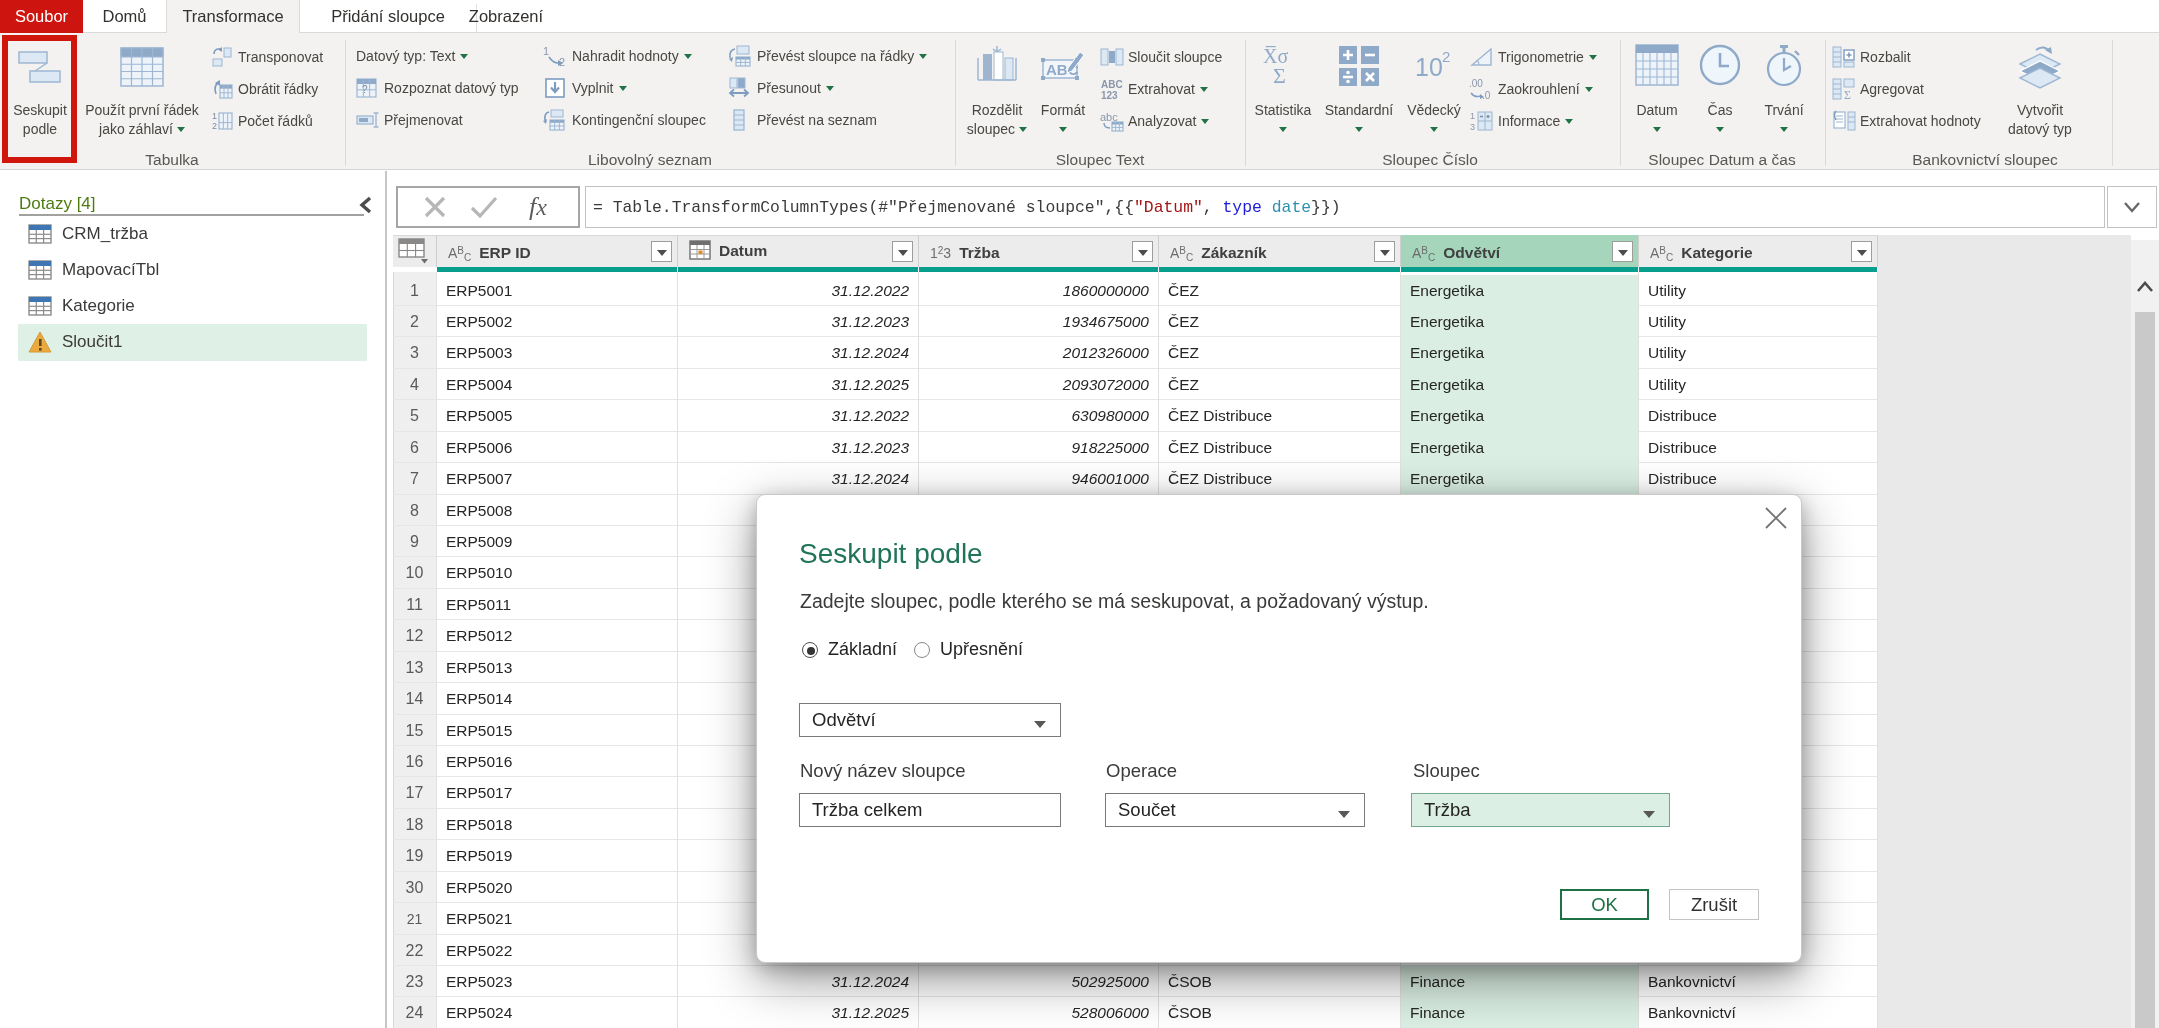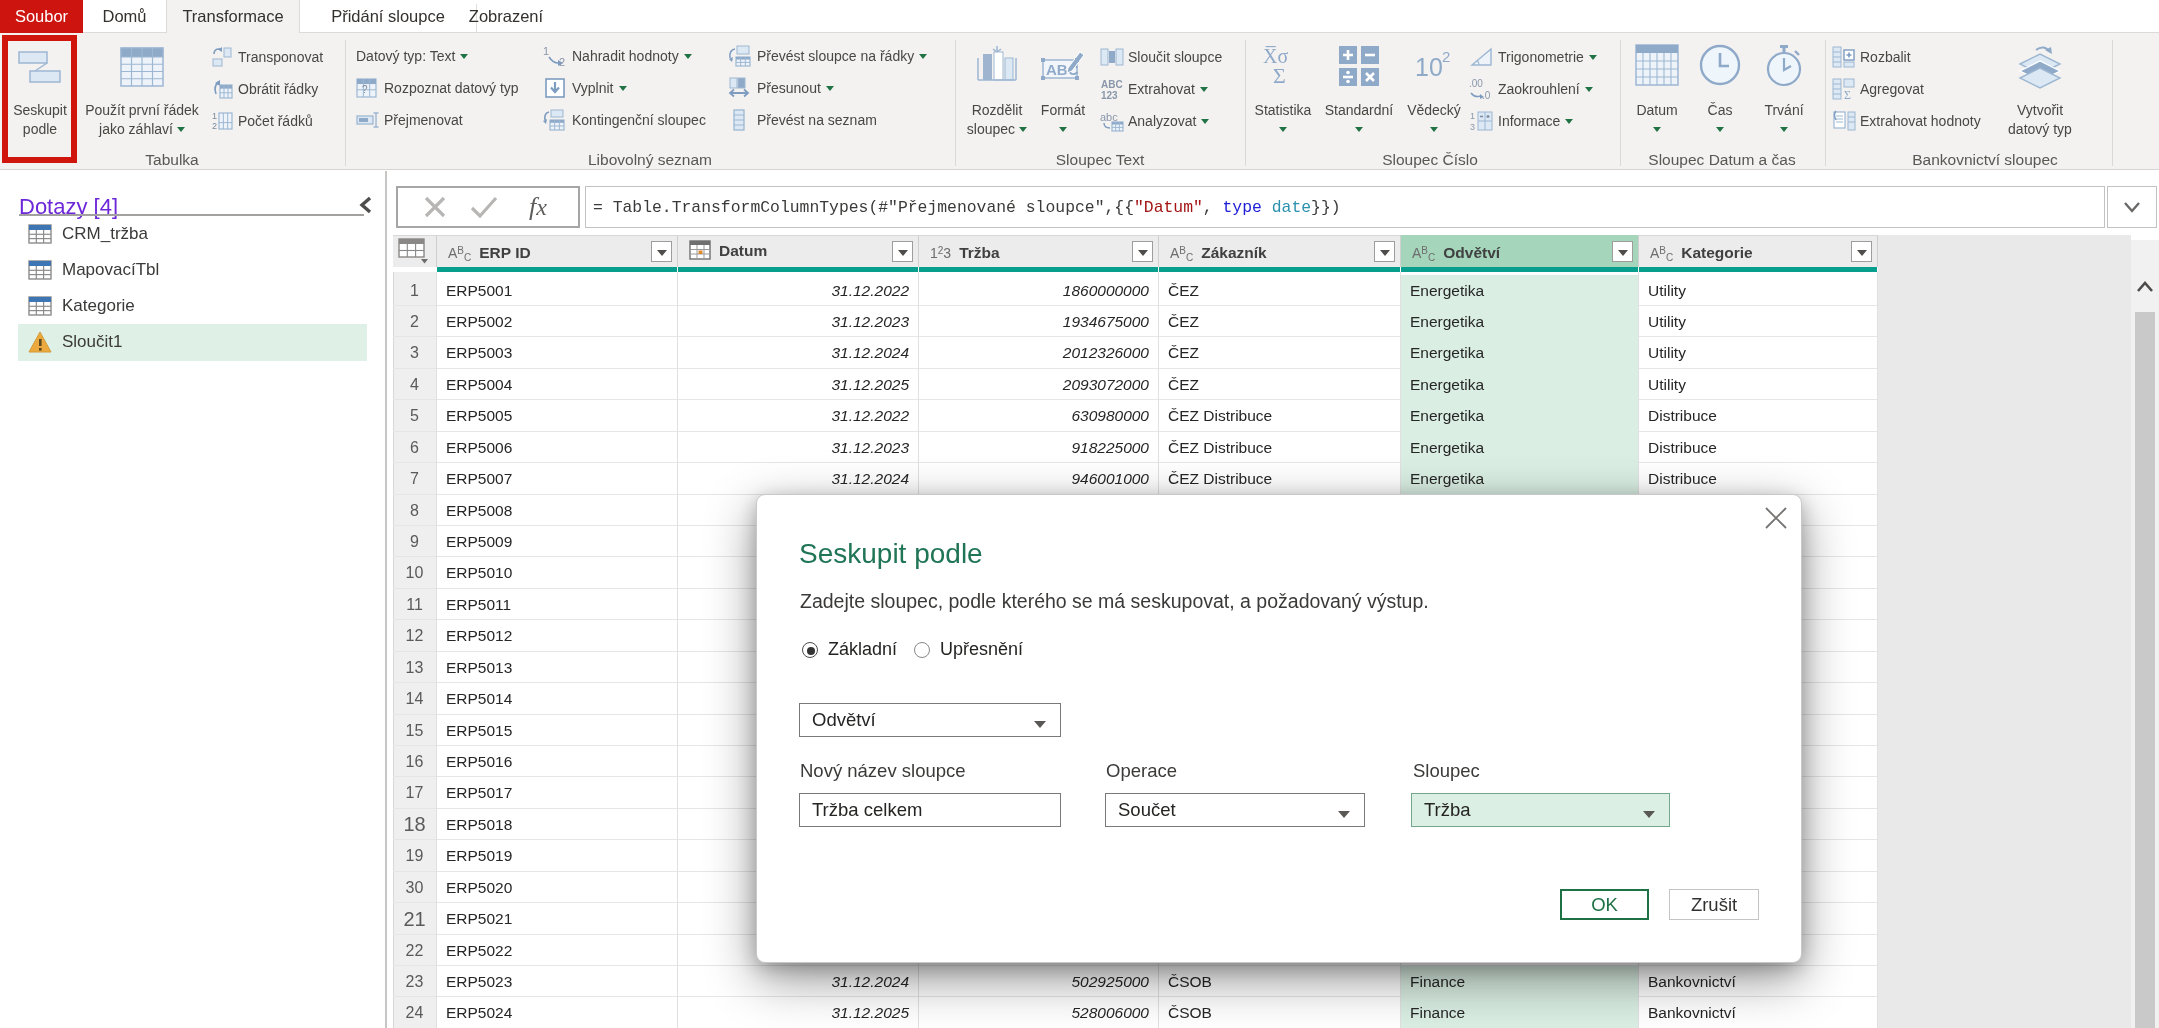--- a/index.html
+++ b/index.html
@@ -280,21 +280,21 @@
 <div style="position:absolute;left:2012px;top:44px;width:56px;height:46px"><svg width="56" height="46" viewBox="0 0 56 46">
       <path d="M8 20 L28 10 L48 20 L28 30 Z" fill="#dce8f4" stroke="#9db7d2" stroke-width="1.4"></path>
       <path d="M8 27 L28 17 L48 27 L28 37 Z" fill="#8fa9c9" stroke="#fff" stroke-width="1.2"></path>
       <path d="M8 34 L28 24 L48 34 L28 44 Z" fill="#dce8f4" stroke="#9db7d2" stroke-width="1.4"></path>
       <path d="M24 6 q8 -6 14 2" stroke="#8fa9c9" stroke-width="2" fill="none"></path>
       <path d="M40 10 l-1 -7 l-6 3 z" fill="#8fa9c9"></path>
     </svg></div>
 <div class="rl" style="position:absolute;left:1950px;top:101px;width:180px;text-align:center;line-height:19px">Vytvořit<br>datový typ</div>
 <div style="position:absolute;left:0;top:171px;width:385px;height:857px;background:#fff"></div>
 <div style="position:absolute;left:385px;top:171px;width:2px;height:857px;background:#c8c6c4"></div>
-<div style="position:absolute;left:19px;top:194px;width:200px;height:22px;font-size:22px;color:#6d28d9">Dotazy [4]</div>
+<div style="position:absolute;left:19px;top:194px;width:200px;height:22px;font-size:17px;color:#4d7c0f">Dotazy [4]</div>
 <div style="position:absolute;left:19px;top:214px;width:345px;height:2px;background:#a3a19f"></div>
 <div style="position:absolute;left:358px;top:196px;width:16px;height:18px"><svg width="16" height="18" viewBox="0 0 16 18">
       <path d="M12 2 L4 9 L12 16" stroke="#4f4d4b" stroke-width="3.4" fill="none"></path>
     </svg></div>
 <div style="position:absolute;left:28px;top:224px;width:24px;height:20px"><svg width="24" height="20" viewBox="0 0 24 20">
       <rect x="1" y="1" width="22" height="18" fill="#fff" stroke="#8c8c8c" stroke-width="1.4"></rect>
       <rect x="1" y="1" width="22" height="5" fill="#3d76b3"></rect>
       <line x1="8.3" y1="6" x2="8.3" y2="19" stroke="#8c8c8c" stroke-width="1.2"></line>
       <line x1="15.6" y1="6" x2="15.6" y2="19" stroke="#8c8c8c" stroke-width="1.2"></line>
       <line x1="1" y1="10.3" x2="23" y2="10.3" stroke="#8c8c8c" stroke-width="1.2"></line>
@@ -483,30 +483,30 @@
 <div style="position:absolute;left:393px;top:745px;width:1484px;height:1px;background:#e6e6e6"></div>
 <div style="position:absolute;left:393px;top:715px;width:43px;height:31px;line-height:31px;text-align:center;font-size:16px;color:#5a5a5a">15</div>
 <div style="position:absolute;left:446px;top:715px;width:220px;height:31px;line-height:31px;font-size:15.5px;color:#262626">ERP5015</div>
 <div style="position:absolute;left:393px;top:776px;width:1484px;height:1px;background:#e6e6e6"></div>
 <div style="position:absolute;left:393px;top:746px;width:43px;height:31px;line-height:31px;text-align:center;font-size:16px;color:#5a5a5a">16</div>
 <div style="position:absolute;left:446px;top:746px;width:220px;height:31px;line-height:31px;font-size:15.5px;color:#262626">ERP5016</div>
 <div style="position:absolute;left:393px;top:808px;width:1484px;height:1px;background:#e6e6e6"></div>
 <div style="position:absolute;left:393px;top:777px;width:43px;height:32px;line-height:32px;text-align:center;font-size:16px;color:#5a5a5a">17</div>
 <div style="position:absolute;left:446px;top:777px;width:220px;height:32px;line-height:32px;font-size:15.5px;color:#262626">ERP5017</div>
 <div style="position:absolute;left:393px;top:839px;width:1484px;height:1px;background:#e6e6e6"></div>
-<div style="position:absolute;left:393px;top:809px;width:43px;height:31px;line-height:31px;text-align:center;font-size:20px;color:#5a5a5a">18</div>
+<div style="position:absolute;left:393px;top:809px;width:43px;height:31px;line-height:31px;text-align:center;font-size:16px;color:#5a5a5a">18</div>
 <div style="position:absolute;left:446px;top:809px;width:220px;height:31px;line-height:31px;font-size:15.5px;color:#262626">ERP5018</div>
 <div style="position:absolute;left:393px;top:871px;width:1484px;height:1px;background:#e6e6e6"></div>
 <div style="position:absolute;left:393px;top:840px;width:43px;height:32px;line-height:32px;text-align:center;font-size:16px;color:#5a5a5a">19</div>
 <div style="position:absolute;left:446px;top:840px;width:220px;height:32px;line-height:32px;font-size:15.5px;color:#262626">ERP5019</div>
 <div style="position:absolute;left:393px;top:902px;width:1484px;height:1px;background:#e6e6e6"></div>
 <div style="position:absolute;left:393px;top:872px;width:43px;height:31px;line-height:31px;text-align:center;font-size:16px;color:#5a5a5a">30</div>
 <div style="position:absolute;left:446px;top:872px;width:220px;height:31px;line-height:31px;font-size:15.5px;color:#262626">ERP5020</div>
 <div style="position:absolute;left:393px;top:934px;width:1484px;height:1px;background:#e6e6e6"></div>
-<div style="position:absolute;left:393px;top:903px;width:43px;height:32px;line-height:32px;text-align:center;font-size:20px;color:#5a5a5a">21</div>
+<div style="position:absolute;left:393px;top:903px;width:43px;height:32px;line-height:32px;text-align:center;font-size:14px;color:#5a5a5a">21</div>
 <div style="position:absolute;left:446px;top:903px;width:220px;height:32px;line-height:32px;font-size:15.5px;color:#262626">ERP5021</div>
 <div style="position:absolute;left:393px;top:965px;width:1484px;height:1px;background:#e6e6e6"></div>
 <div style="position:absolute;left:393px;top:935px;width:43px;height:31px;line-height:31px;text-align:center;font-size:16px;color:#5a5a5a">22</div>
 <div style="position:absolute;left:446px;top:935px;width:220px;height:31px;line-height:31px;font-size:15.5px;color:#262626">ERP5022</div>
 <div style="position:absolute;left:393px;top:996px;width:1484px;height:1px;background:#e6e6e6"></div>
 <div style="position:absolute;left:393px;top:966px;width:43px;height:31px;line-height:31px;text-align:center;font-size:16px;color:#5a5a5a">23</div>
 <div style="position:absolute;left:446px;top:966px;width:220px;height:31px;line-height:31px;font-size:15.5px;color:#262626">ERP5023</div>
 <div style="position:absolute;left:687px;top:966px;width:222px;height:31px;line-height:31px;font-size:15.5px;font-style:italic;color:#262626;text-align:right">31.12.2024</div>
 <div style="position:absolute;left:928px;top:966px;width:221px;height:31px;line-height:31px;font-size:15.5px;font-style:italic;color:#262626;text-align:right">502925000</div>
 <div style="position:absolute;left:1168px;top:966px;width:225px;height:31px;line-height:31px;font-size:15.5px;color:#262626">ČSOB</div>

